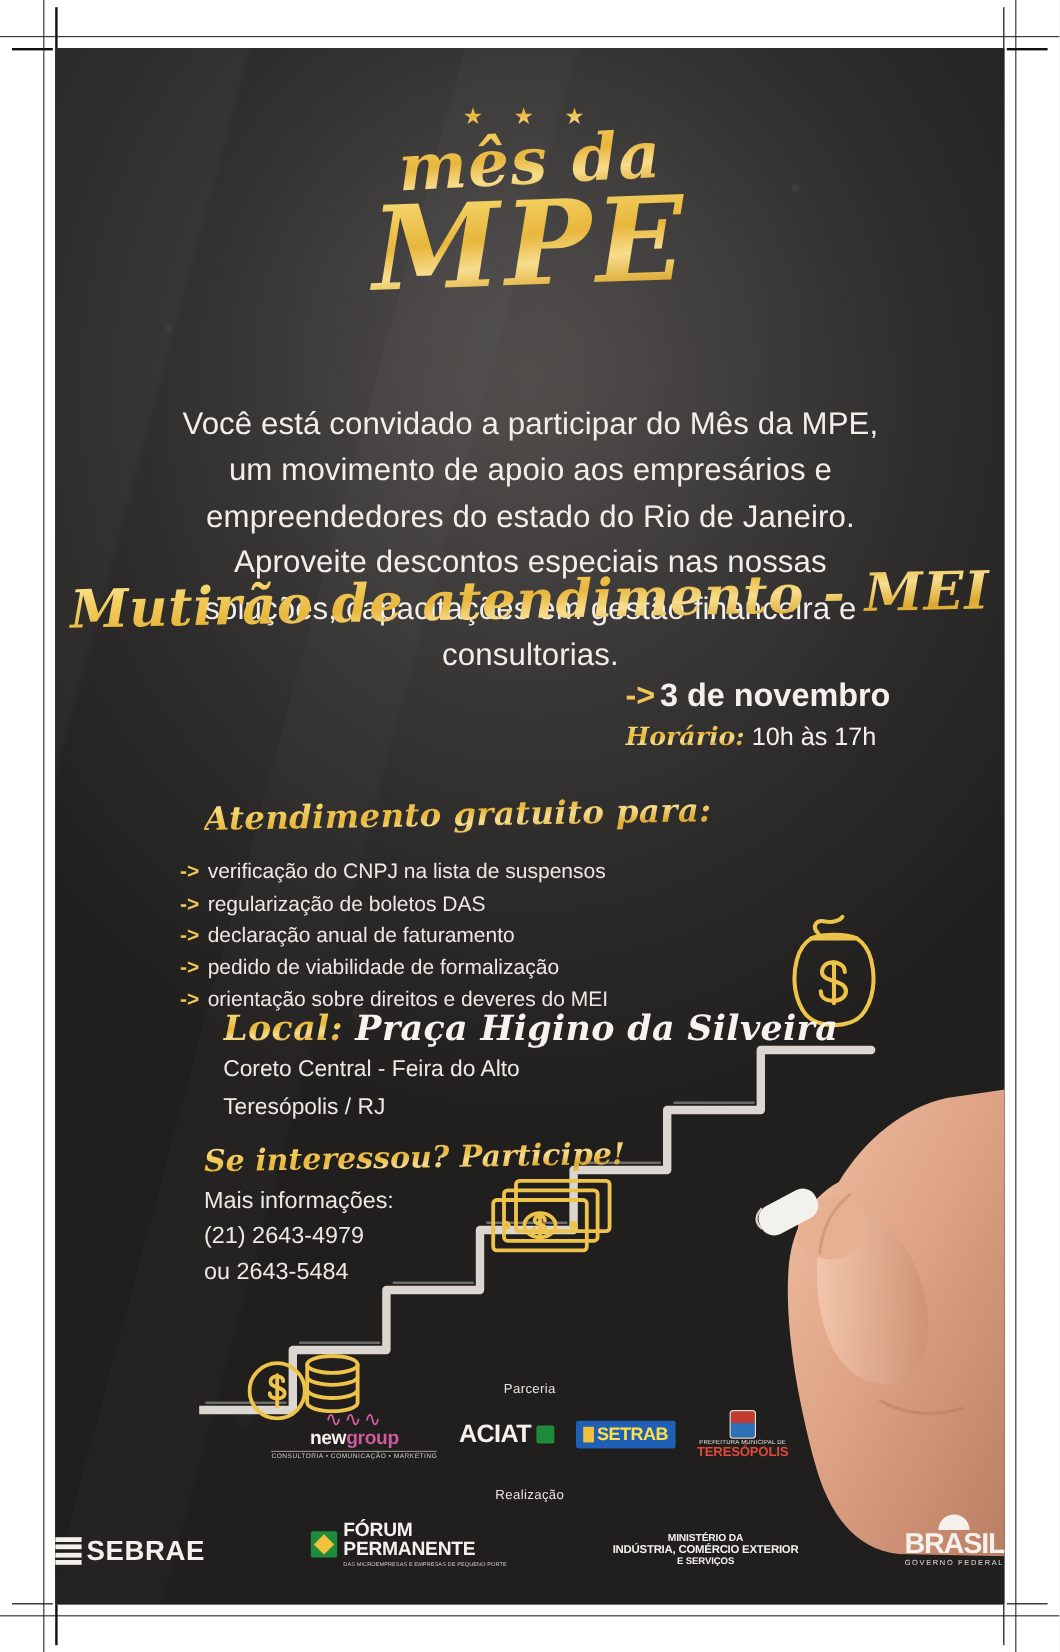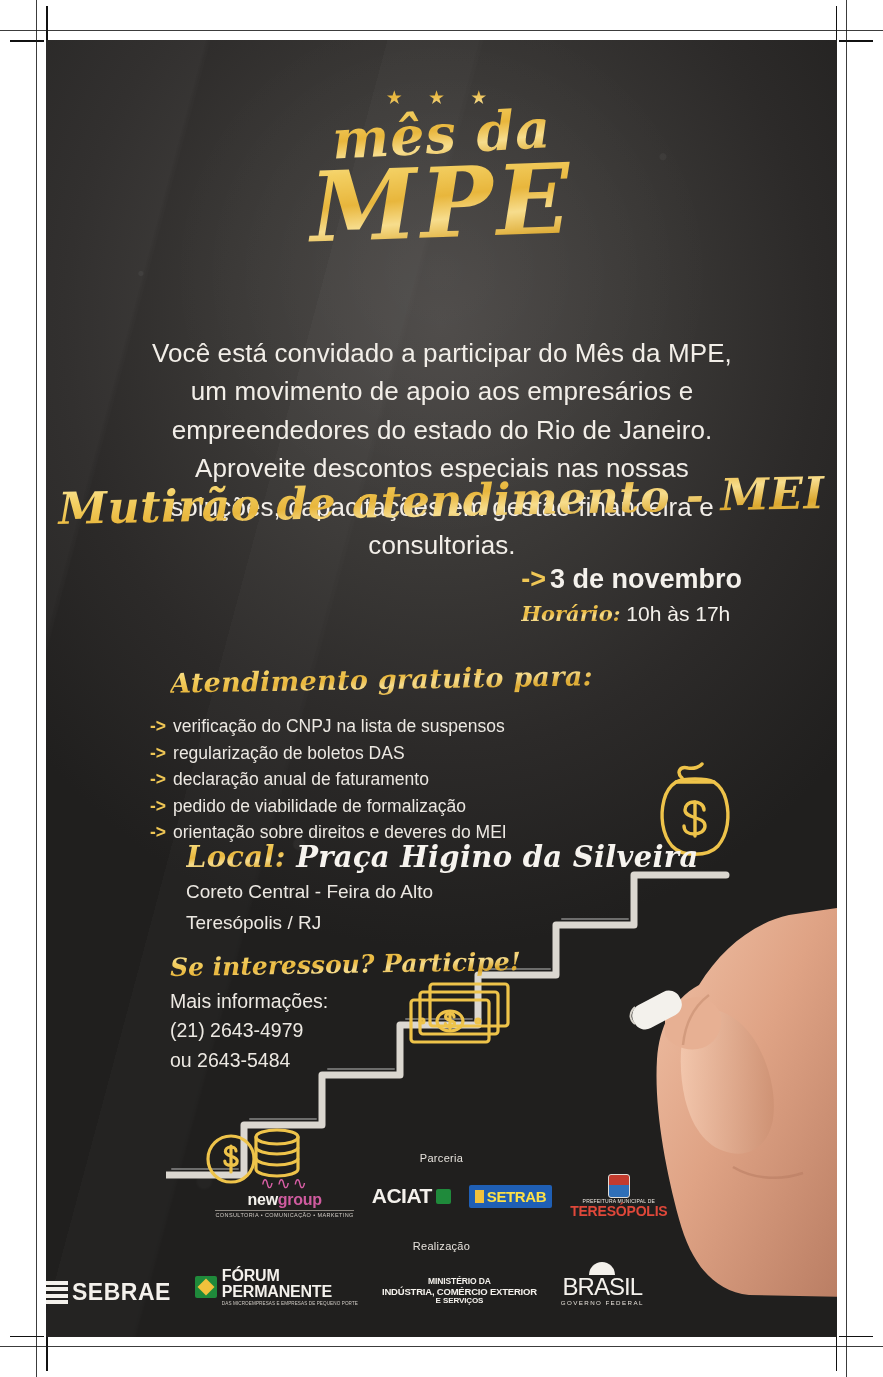--- a/index.html
+++ b/index.html
@@ -287,21 +287,21 @@
   }
   .realizacao {
     position: absolute;
     left: 0; right: 0;
     top: 1200px;
     text-align: center;
     z-index: 5;
   }
   .logo-row-2 {
     display: flex;
-    justify-content: flex-start;
+    justify-content: space-between;
     align-items: flex-end;
     gap: 24px;
     margin-top: 8px;
   }
 
   
   .chip { display: inline-flex; align-items: center; }
 
   .lg-newgroup { text-align: center; line-height: 1; }
   .lg-newgroup .nw-top { font-size: 17px; letter-spacing: 2px; color: #d95fa6; }
@@ -317,42 +317,42 @@
   .lg-setrab .mark { width: 9px; height: 13px; background: #f2c13c; }
   .lg-setrab .txt { font-size: 15px; font-weight: bold; color: #fde047; letter-spacing: -.4px; }
 
   .lg-teresopolis { text-align: center; line-height: 1.05; }
   .lg-teresopolis .crest {
     width: 20px; height: 22px; margin: 0 auto 1px;
     background: linear-gradient(#c23b2e 0 45%, #2f6fb8 45% 100%);
     border: 1px solid #e2ded8; border-radius: 3px;
   }
   .lg-teresopolis .t1 { font-size: 5px; color: #efeae3; letter-spacing: .2px; }
-  .lg-teresopolis .t2 { font-size: 14px; font-weight: bold; color: #e0483a; letter-spacing: -.2px; }
+  .lg-teresopolis .t2 { font-size: 11px; font-weight: bold; color: #e0483a; letter-spacing: -.2px; }
 
   .lg-sebrae { display: flex; align-items: center; gap: 4px; }
   .lg-sebrae .bars { display: flex; flex-direction: column; gap: 2.5px; }
   .lg-sebrae .bars span { display: block; width: 22px; height: 4px; background: #f4f1ec; }
   .lg-sebrae .txt { font-size: 23px; font-weight: bold; color: #f4f1ec; letter-spacing: .5px; }
 
   .lg-forum { display: flex; align-items: center; gap: 5px; }
   .lg-forum .flag { width: 22px; height: 22px; background: #1f8a3b; border-radius: 2px; position: relative; }
   .lg-forum .flag::after { content: ""; position: absolute; inset: 5px; background: #f2c13c; transform: rotate(45deg); }
   .lg-forum .tx { line-height: 1; text-align: left; }
   .lg-forum .tx b { display: block; font-size: 16px; color: #f4f1ec; letter-spacing: -.2px; }
   .lg-forum .tx small { display: block; font-size: 4.6px; color: #cfcac4; letter-spacing: .1px; margin-top: 2px; }
 
   .lg-ministerio { text-align: center; line-height: 1.12; }
   .lg-ministerio .m1 { font-size: 8.5px; font-weight: bold; color: #f4f1ec; letter-spacing: -.1px; }
   .lg-ministerio .m2 { font-size: 9.5px; font-weight: bold; color: #f4f1ec; letter-spacing: -.2px; }
   .lg-ministerio .m3 { font-size: 8px; font-weight: bold; color: #f4f1ec; letter-spacing: -.1px; }
 
   .lg-brasil { text-align: center; line-height: 1; }
   .lg-brasil .dome { width: 26px; height: 13px; margin: 0 auto; background: #f4f1ec; border-radius: 13px 13px 0 0; }
-  .lg-brasil .b1 { font-size: 24px; font-weight: normal; color: #f4f1ec; letter-spacing: -1px; }
+  .lg-brasil .b1 { font-size: 24px; font-weight: bold; color: #f4f1ec; letter-spacing: -1px; }
   .lg-brasil .b2 { font-size: 6.2px; color: #e3ded7; letter-spacing: 1.4px; margin-top: 1px; }
 </style>
 </head>
 <body>
 
 <div class="page">
 
   <div class="crop-mark cm-h" style="left:10px;  top:40px;"></div>
   <div class="crop-mark cm-v" style="left:46px;  top:6px;"></div>
   <div class="crop-mark cm-h" style="right:10px; top:40px;"></div>

